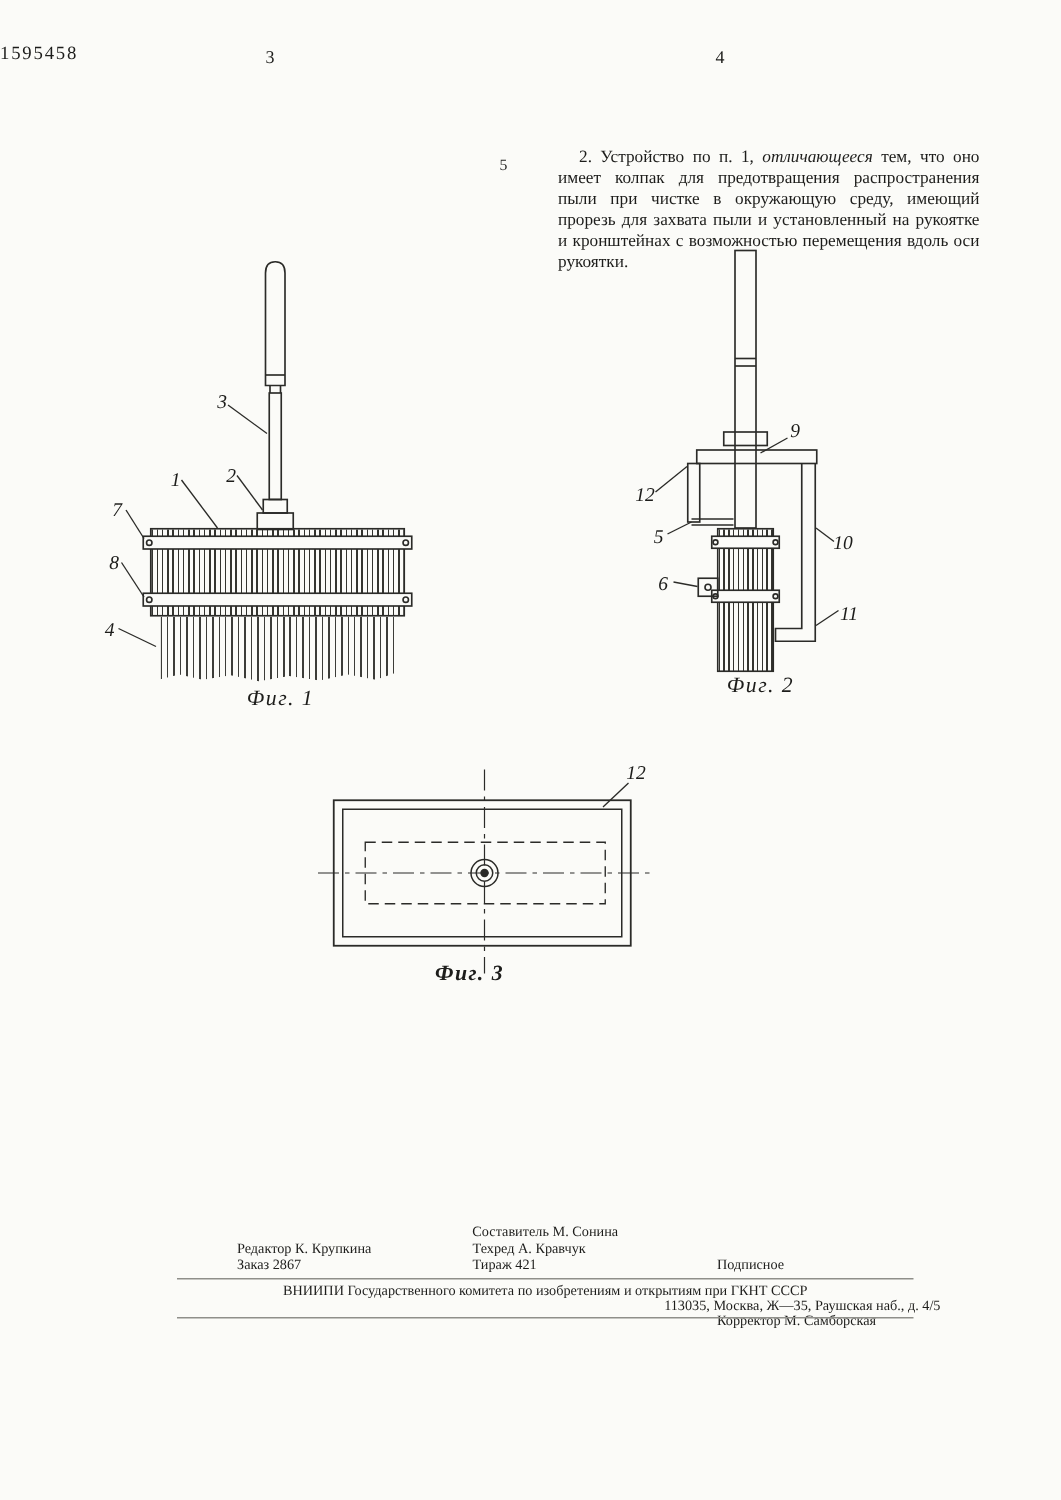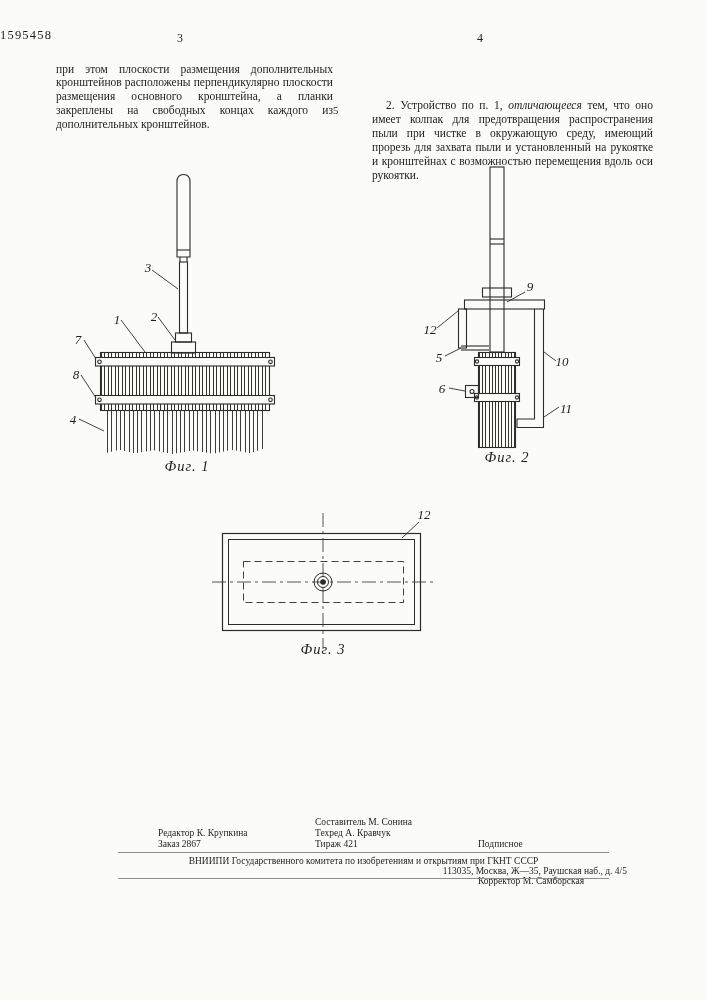--- a/index.html
+++ b/index.html
@@ -13,21 +13,21 @@
   #hnum-right{left:477px;}
   #patent-no{position:absolute;left:0;top:28px;width:100%;font-size:12.5px;letter-spacing:1.2px;}
   .col{position:absolute;top:51px;font-size:11.5px;line-height:13.9px;text-align:justify;}
   .col-left{left:56px;width:277px;}
   .col-right{left:372px;width:281px;text-indent:14px;margin-top:48px;}
   .col-right i{font-style:italic;}
   .linemark{position:absolute;left:333px;top:105px;font-size:10.5px;}
   .caption{position:absolute;font-style:italic;font-size:14.5px;letter-spacing:1px;text-align:center;}
   #cap1{left:150px;top:458px;width:74px;}
   #cap2{left:470px;top:449px;width:74px;}
-  #cap3{left:284px;top:641px;width:78px;}
+  #cap3{left:274px;top:641px;width:78px;font-weight:bold;}
   .hatch{position:absolute;z-index:1;}
   #hatch-head{left:101px;top:353px;width:168px;height:57px;
     background:repeating-linear-gradient(90deg,#34342f 0,#34342f 1px,transparent 1px,transparent 3.5px);}
   #hatch-bristles{left:107px;top:411px;width:156px;height:44px;
     background:repeating-linear-gradient(90deg,#3c3c38 0,#3c3c38 1px,transparent 1px,transparent 4.3px);
     clip-path:polygon(0 0,100% 0,100% 86%,92% 96%,80% 88%,68% 97%,55% 90%,42% 98%,30% 89%,18% 96%,8% 88%,0 95%);}
   #hatch-side{left:479px;top:353px;width:37px;height:95px;
     background:repeating-linear-gradient(90deg,#34342f 0,#34342f 1px,transparent 1px,transparent 3.2px);}
   svg.overlay{position:absolute;left:0;top:0;z-index:2;pointer-events:none;}
   .overlay text{font-family:"Liberation Serif",serif;font-style:italic;font-size:13px;fill:#1d1d1b;}
@@ -38,21 +38,20 @@
 </style>
 </head>
 <body>
 
 <div class="page">
 
   <span class="hdr-num" id="hnum-left">3</span>
   <span id="patent-no">1595458</span>
   <span class="hdr-num" id="hnum-right">4</span>
 
-  <p class="col col-left">при этом плоскости размещения дополнительных кронштейнов расположены перпендикулярно плоскости размещения основного кронштейна, а планки закреплены на свободных концах каждого из дополнительных кронштейнов.</p>
 
   <p class="col col-right"><span>2. Устройство по п. 1, </span><i>отличающееся</i><span> тем, что оно имеет колпак для предотвращения распространения пыли при чистке в окружающую среду, имеющий прорезь для захвата пыли и установленный на рукоятке и кронштейнах с возможностью перемещения вдоль оси рукоятки.</span></p>
 
   <span class="linemark">5</span>
 
   <div class="hatch" id="hatch-head"></div>
   <div class="hatch" id="hatch-bristles"></div>
   <div class="hatch" id="hatch-side"></div>
 
   <svg class="overlay" width="707" height="1000" viewBox="0 0 707 1000">

